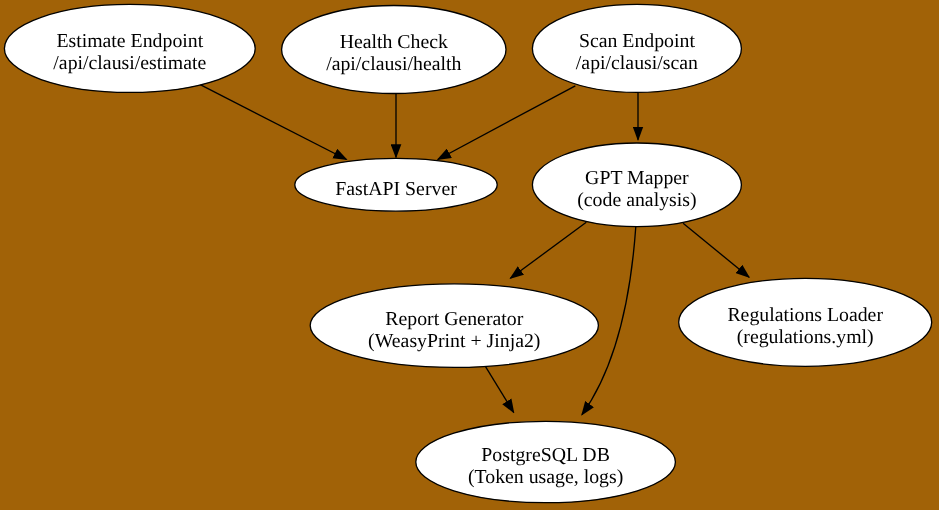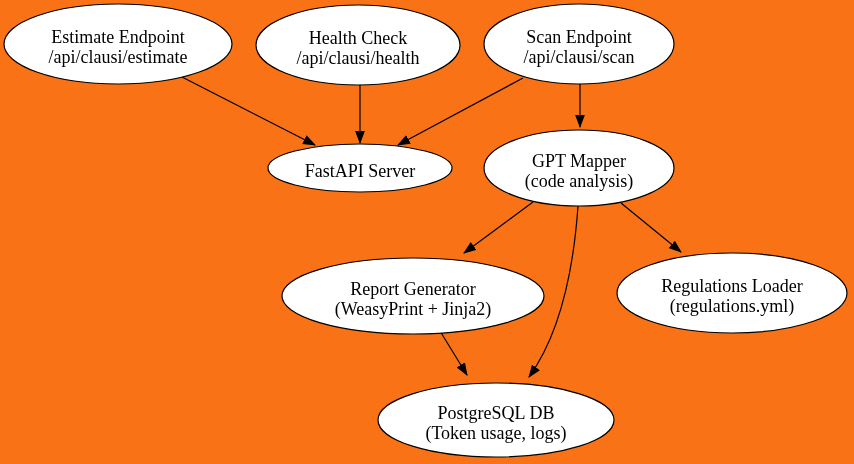--- a/index.html
+++ b/index.html
@@ -3,21 +3,21 @@
 <meta charset="utf-8">
 <style>
   html, body {
     margin: 0;
     padding: 0;
     background: #ffffff;
   }
   .canvas {
     width: 854px;
     height: 464px;
-    background: #f97316;
+    background: #a16207;
     overflow: hidden;
   }
   svg { display: block; }
   .edge {
     fill: none;
     stroke: var(--stroke, #000);
     stroke-width: 1.2;
   }
   .node-shape {
     fill: var(--nodefill, #fff);

